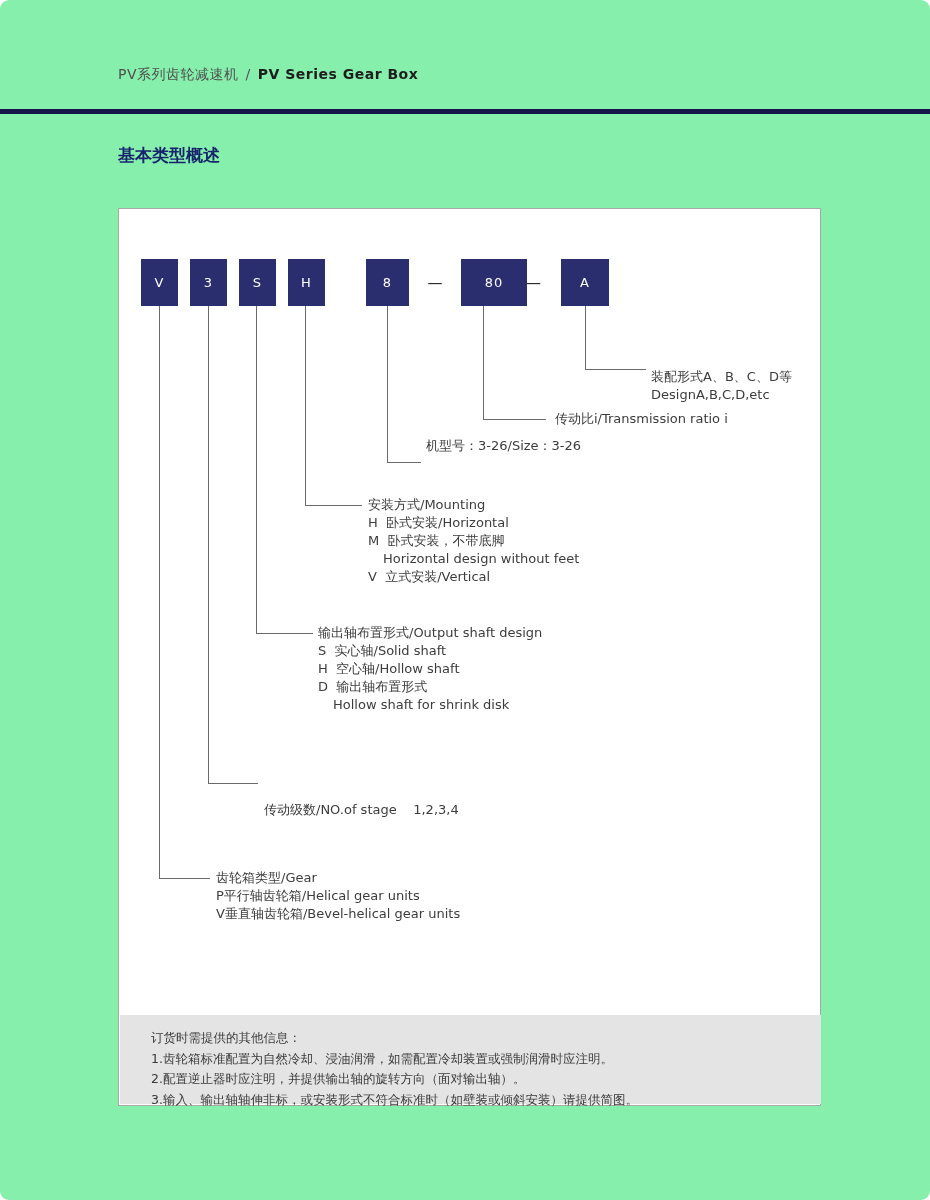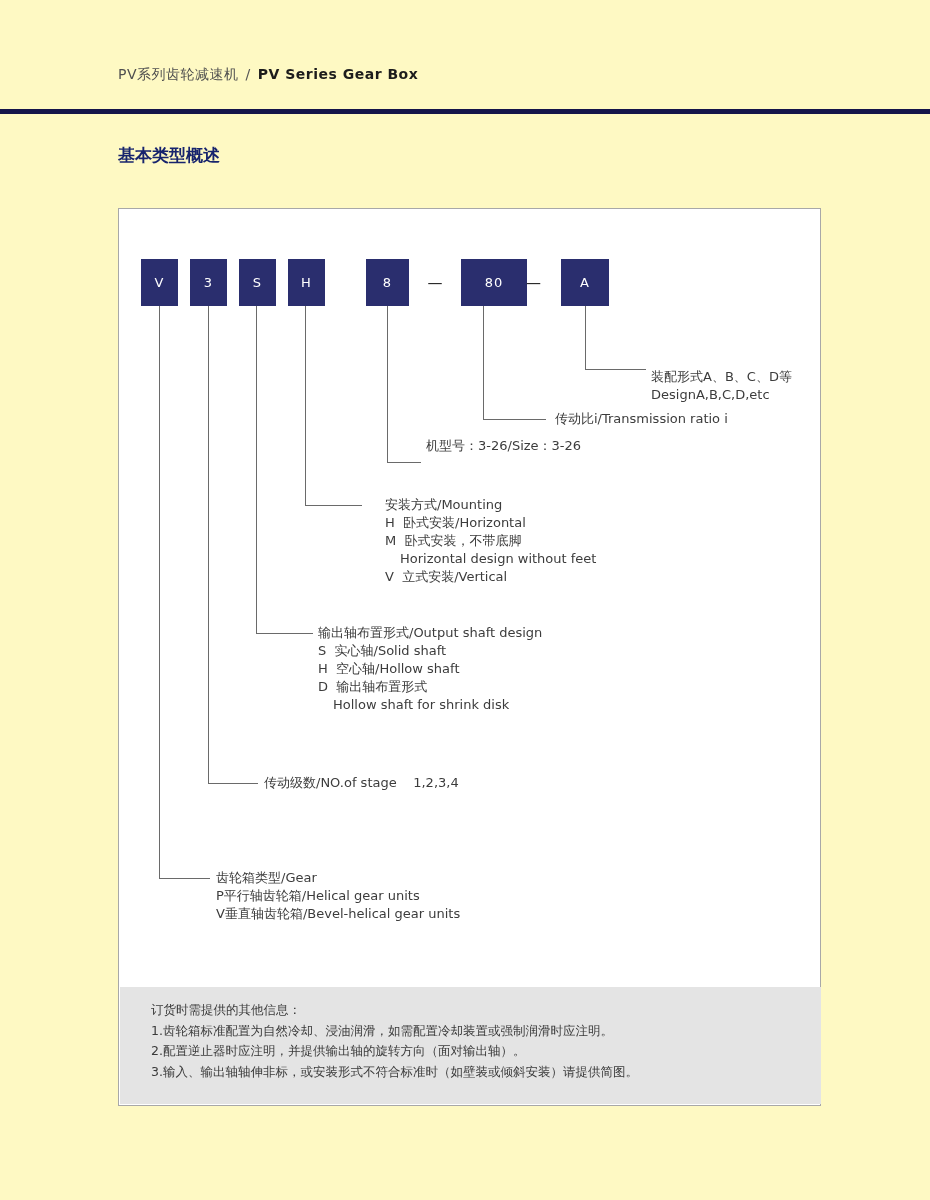--- a/index.html
+++ b/index.html
@@ -1,19 +1,19 @@
 <!DOCTYPE html>
 <html><head>
 <meta charset="utf-8">
 <style>
   * { margin:0; padding:0; box-sizing:border-box; }
   html,body { background:#ffffff; }
   .page {
-    position:relative; width:930px; height:1200px; background:#fef9c3;
-    font-family:"DejaVu Sans","Liberation Sans",sans-serif; overflow:hidden;
+    position:relative; width:930px; height:1200px; background:#86efac;
+    font-family:"DejaVu Sans","Liberation Sans",sans-serif; overflow:hidden;border-radius:9px;
   }
 
   
   .header { position:absolute; left:118px; top:66px; font-size:14px; color:#4f4f4f; letter-spacing:0.5px; }
   .header .sep { margin:0 7px; color:#555; }
   .header .en { font-weight:bold; color:#1c1c1c; }
   .rule { position:absolute; left:0; top:109px; width:930px; height:5px; background:#15154a; }
 
   
   .titles { position:absolute; left:118px; top:144px; width:703px; display:flex; justify-content:space-between; align-items:baseline;flex-direction:column; }
@@ -56,29 +56,29 @@
   .hl-h  { left:186px; top:296px; width:57px; }
   .hl-s  { left:137px; top:424px; width:57px; }
   .hl-3  { left:89px;  top:574px; width:50px; }
   .hl-v  { left:40px;  top:669px; width:51px; }
 
   
   .callout { position:absolute; font-size:13px; color:#3c3c3c; line-height:18px; }
   .co-a  { left:532px; top:151px;margin-top:8px; }
   .co-80 { left:436px; top:201px; }
   .co-8  { left:307px; top:228px; }
-  .co-h  { left:266px; top:287px; }
+  .co-h  { left:249px; top:287px; }
   .co-s  { left:199px; top:415px; }
-  .co-3  { left:145px; top:565px; }
+  .co-3  { left:145px; top:592px; }
   .co-v  { left:97px;  top:660px; }
   .co-line { white-space:pre; }
   .indent  { padding-left:15px; }
 
   
-  .notes { position:absolute; left:1px; bottom:1px; width:701px; height:117px; background:#e4e4e4;
+  .notes { position:absolute; left:1px; bottom:1px; width:701px; height:89px; background:#e4e4e4;
            padding:13px 20px 0 31px; font-size:12.5px; color:#3a3a3a; line-height:20.5px; }
   .notes div { white-space:pre-wrap; }
 </style>
 </head>
 <body>
 
 <div class="page">
 
   <div class="header">
     <span>PV系列齿轮减速机</span><span class="sep">/</span><span class="en">PV Series Gear Box</span>

